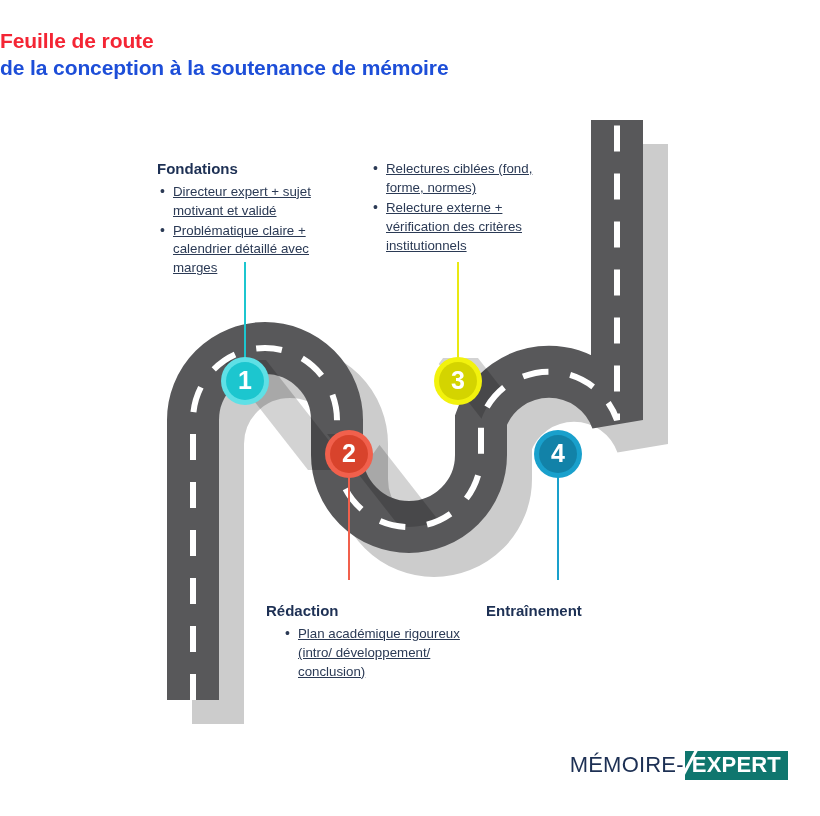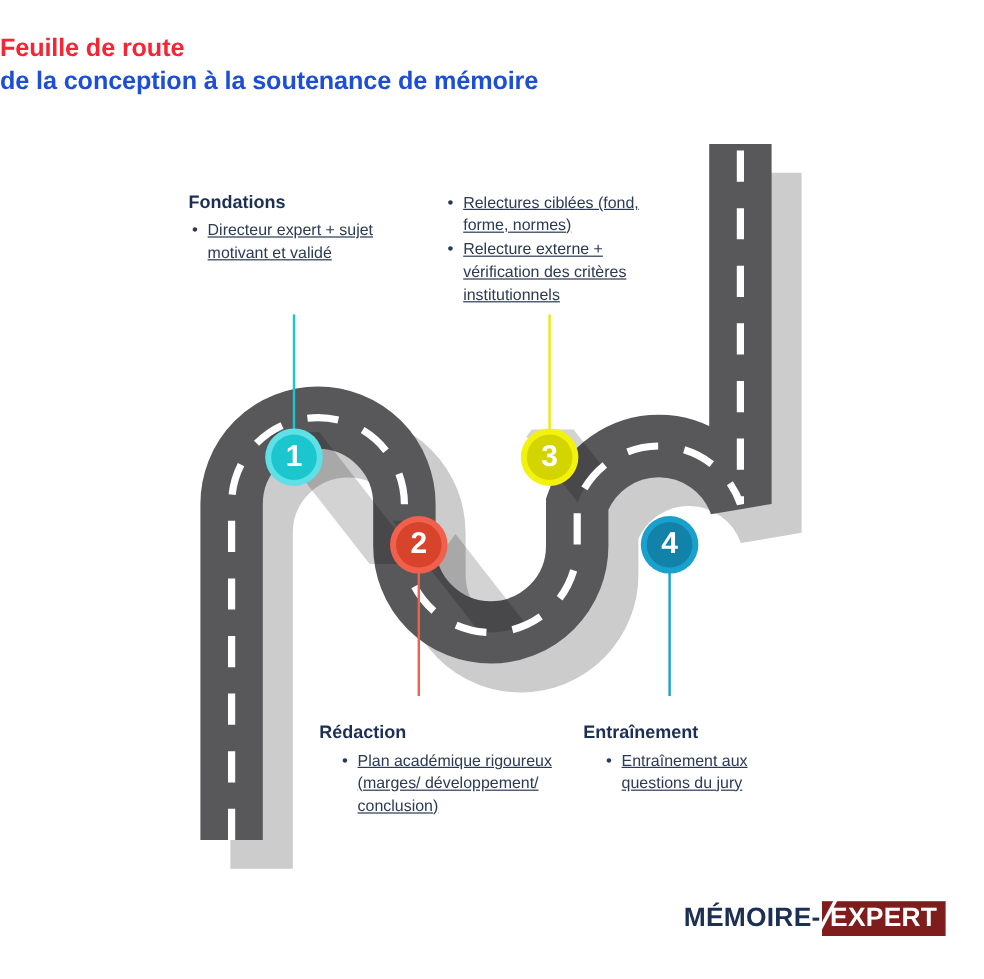--- a/index.html
+++ b/index.html
@@ -128,28 +128,28 @@
   #logo {
     position: absolute;
     right: 32px;
     bottom: 38px;
     display: flex;
     align-items: center;
     height: 26px;
   }
   .logo-left {
     font-size: 22px;
-    font-weight: bold;
+    font-weight: normal;
     color: #1d3054;
     letter-spacing: 0.2px;
     line-height: 1;
   }
   .logo-right-wrap {
     position: relative;
-    background: #7f1d1d;
+    background: #0f766e;
     padding: 3px 7px 4px 7px;
     margin-left: 1px;
     line-height: 1;
   }
   .logo-right {
     font-size: 22px;
     font-weight: bold;
     color: #ffffff;
     letter-spacing: 0.2px;
     line-height: 1;
@@ -242,41 +242,41 @@
   <div class="marker" style="left:534px; top:430px; background:#19a0cc;">
     <div class="marker-inner" style="background:#1282a8;">
       <span>4</span>
     </div>
   </div>
 
   <div class="step-block" style="left:157px; top:136px; width:186px;">
     <div class="step-title">Fondations</div>
     <ul class="step-list">
       <li>Directeur expert + sujet motivant et validé</li>
+      <li>Problématique claire + calendrier détaillé avec marges</li>
     </ul>
   </div>
 
   <div class="step-block" style="left:370px; top:136px; width:186px;">
     <ul class="step-list">
       <li>Relectures ciblées (fond, forme, normes)</li>
       <li>Relecture externe + vérification des critères institutionnels</li>
     </ul>
   </div>
 
   <div class="step-block" style="left:266px; top:578px; width:196px;">
     <div class="step-title">Rédaction</div>
     <ul class="step-list" style="margin-left:16px;">
-      <li>Plan académique rigoureux (marges/ développement/ conclusion)</li>
+      <li>Plan académique rigoureux (intro/ développement/ conclusion)</li>
     </ul>
   </div>
 
   <div class="step-block" style="left:486px; top:578px; width:190px;">
     <div class="step-title">Entraînement</div>
     <ul class="step-list" style="margin-left:16px;">
-      <li>Entraînement aux questions du jury</li>
     </ul>
   </div>
 
   <div id="logo">
     <span class="logo-left">MÉMOIRE-</span>
     <span class="logo-right-wrap">
       <span class="logo-slash"></span>
       <span class="logo-right">EXPERT</span>
     </span>
   </div>

